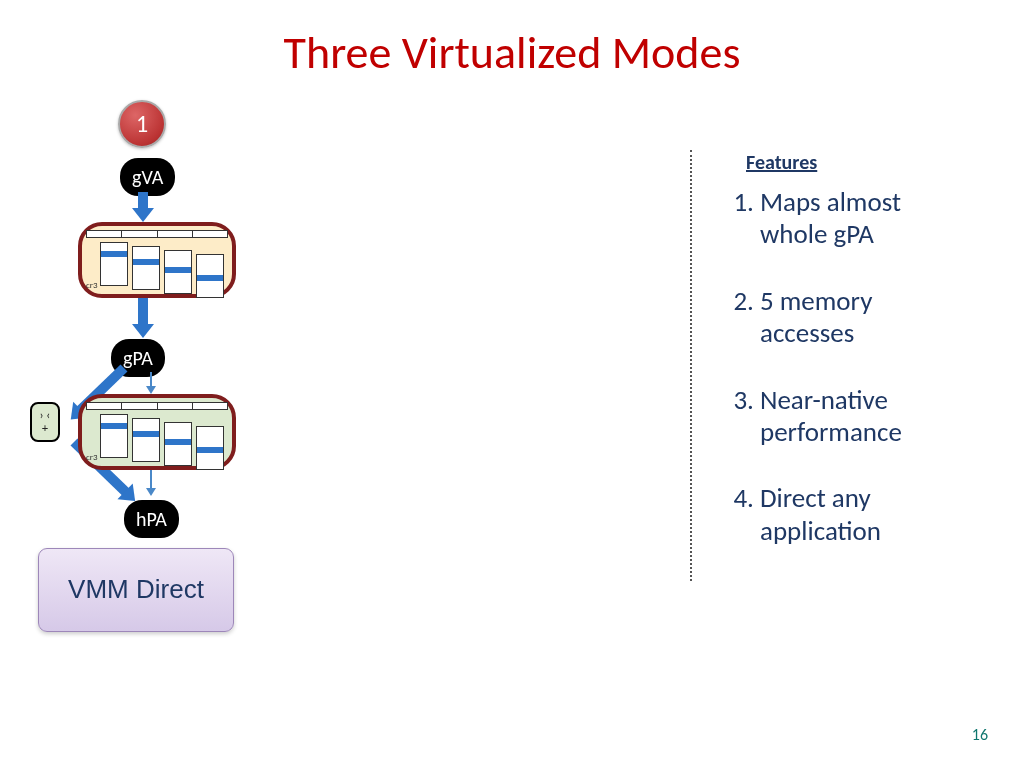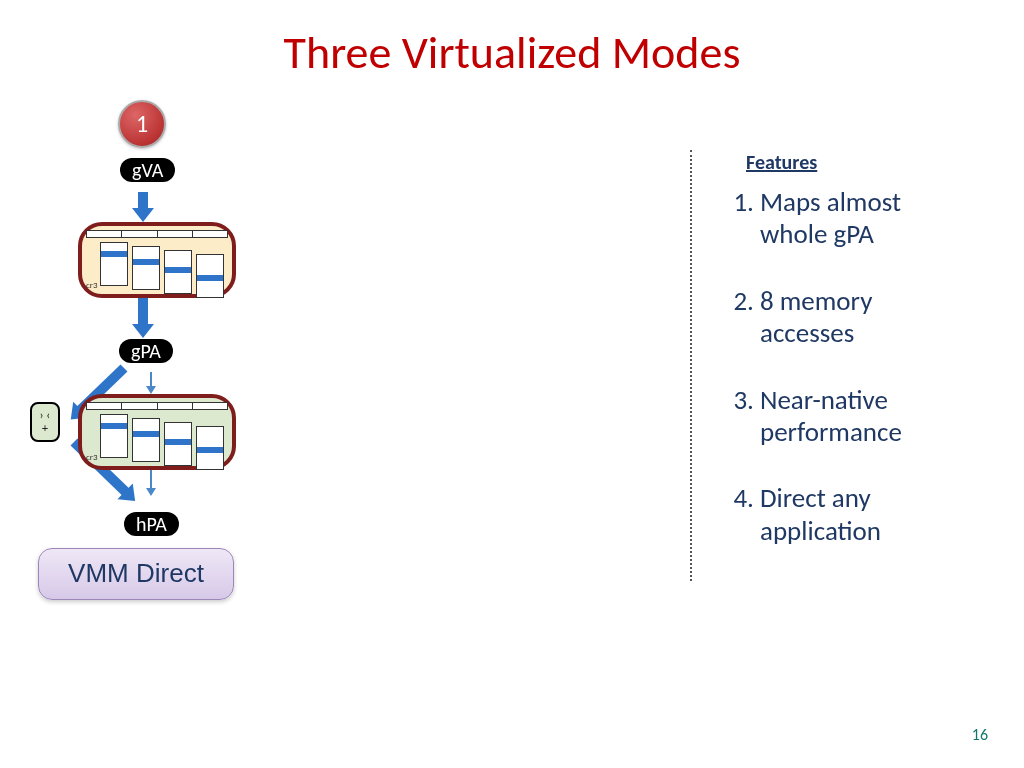--- a/index.html
+++ b/index.html
@@ -45,21 +45,21 @@
     border: 2px solid #aaa;
     box-shadow: 0 1px 3px rgba(0,0,0,.25);
     color: #fff;
     font-size: 24px;
     text-align: center;
     line-height: 44px;
   }
   
   .pill {
     position: absolute;
-    padding: 0 12px;
+    padding: 7px 12px;
     border-radius: 18px;
     background: #000;
     color: #fff;
     font-size: 20px;
     white-space: nowrap;
   }
   
   .ptbox {
     position: absolute;
     width: 158px;
@@ -161,25 +161,25 @@
     transform: translateX(-50%);
     width:0;height:0;
     border-left: 11px solid transparent;
     border-right: 11px solid transparent;
     border-top: 14px solid #2e75c9;
   }
   
   .labelbox {
     position: absolute;
     width: 186px;
-    padding: 10px 4px;
+    padding: 26px 4px;
     text-align: center;
     background: linear-gradient(#efe7f6, #d6c9e8);
     border: 1px solid #9d87b9;
-    border-radius: 14px;
+    border-radius: 9px;
     box-shadow: 0 2px 4px rgba(0,0,0,.2);
     font-size: 26px;
     line-height: 1.15;
     color: #1f3864;
     font-family: Arial, sans-serif;
   }
   
   .features {
     position: absolute;
     right: 44px;
@@ -252,21 +252,21 @@
           </div>
       </div>
       <span class="crlabel">cr3</span>
     </div>
 
     <div class="arrow-down arrow-thick" style="left:123px; top:198px; height:40px;">
       <div class="shaft" style="top:0; height:28px;"></div>
       <div class="head"></div>
     </div>
 
-    <div class="pill" style="left:99px; top:239px;">gPA</div>
+    <div class="pill" style="left:91px; top:239px;">gPA</div>
 
     <div class="arrow-diag" style="left:99px; top:268px; height:64px; transform:rotate(46deg);">
       <div class="head"></div>
     </div>
     <div class="arrow-diag" style="left:49px; top:342px; height:75px; transform:rotate(-46deg);">
       <div class="head"></div>
     </div>
 
     <div class="small-mult" style="left:10px; top:302px;">› ‹<br>+</div>
 
@@ -297,31 +297,31 @@
           </div>
       </div>
       <span class="crlabel">cr3</span>
     </div>
 
     <div class="arrow-down arrow-thin" style="left:131px; top:370px; height:26px;">
       <div class="shaft" style="top:0; height:19px;"></div>
       <div class="head"></div>
     </div>
 
-    <div class="pill" style="left:104px; top:412px;">hPA</div>
+    <div class="pill" style="left:104px; top:400px;">hPA</div>
 
     <div class="labelbox" style="left:18px; top:448px;">
       <span>VMM Direct</span><br>
     </div>
   </div>
 
   <div class="features">
     <h3>Features</h3>
     <ol>
       <li>Maps almost whole gPA</li>
-      <li>8 memory accesses</li>
+      <li>5 memory accesses</li>
       <li>Near-native performance</li>
       <li>Direct any application</li>
     </ol>
   </div>
 
   <div class="pagenum">16</div>
 </div>
 
 </body></html>

